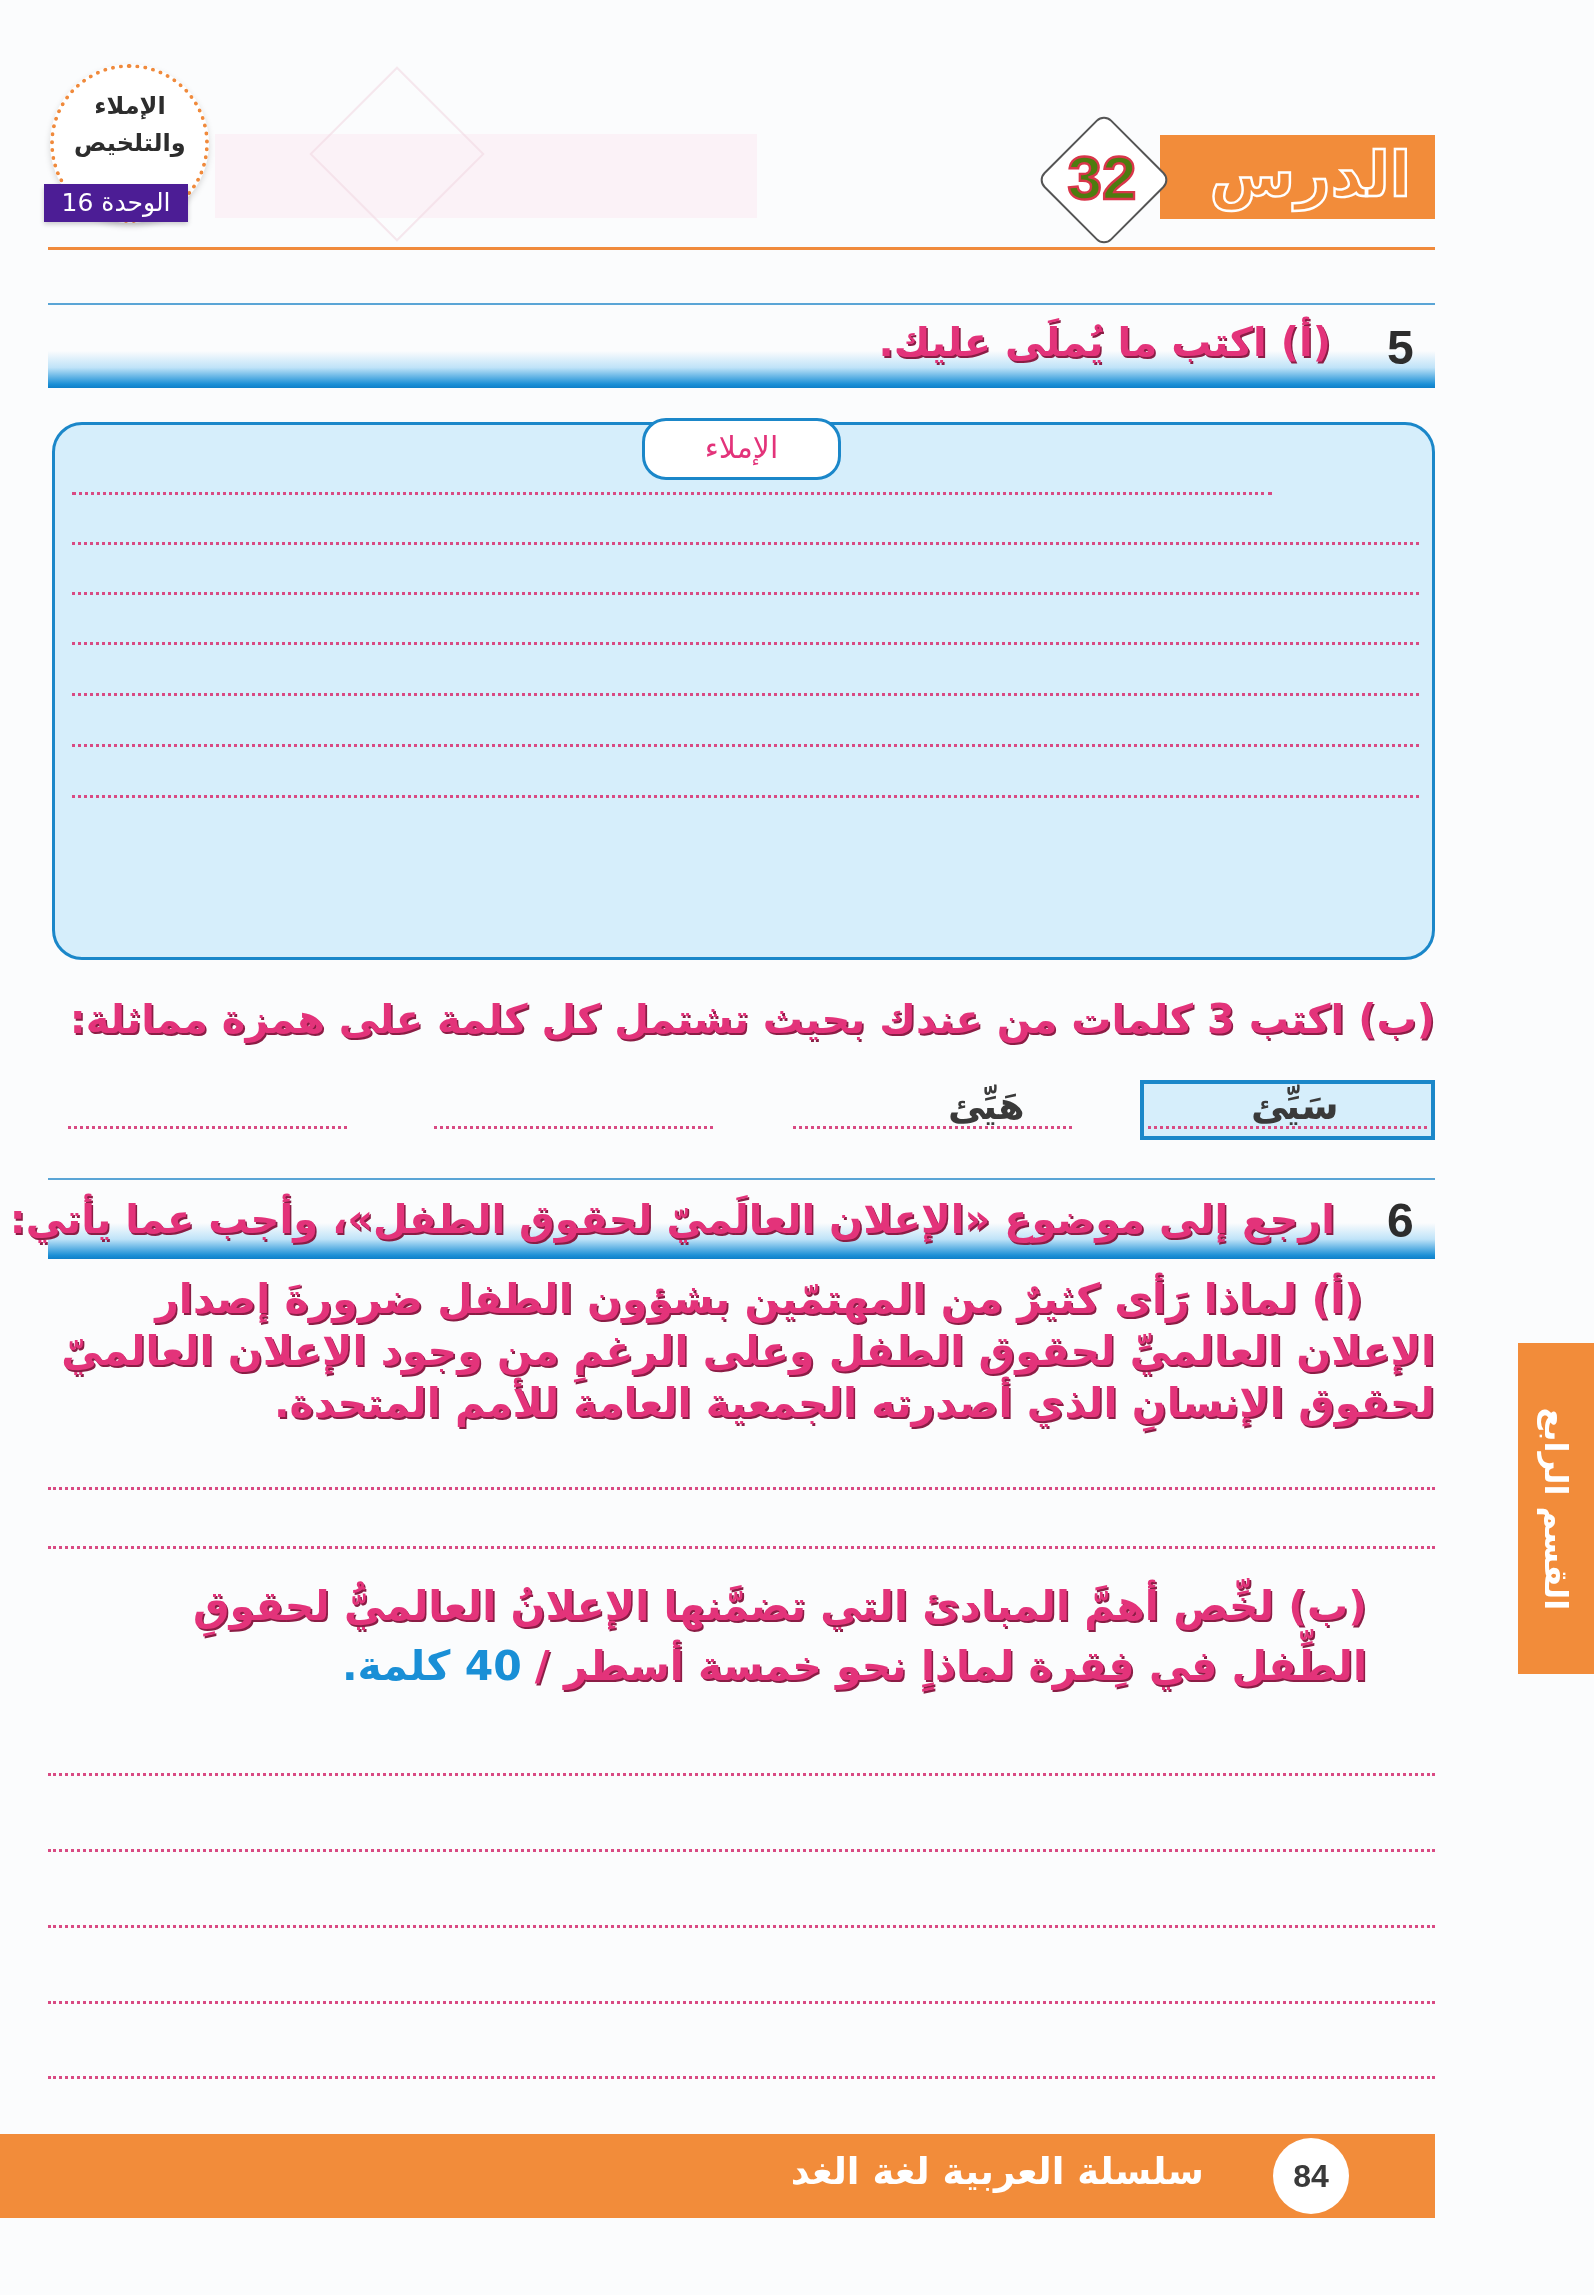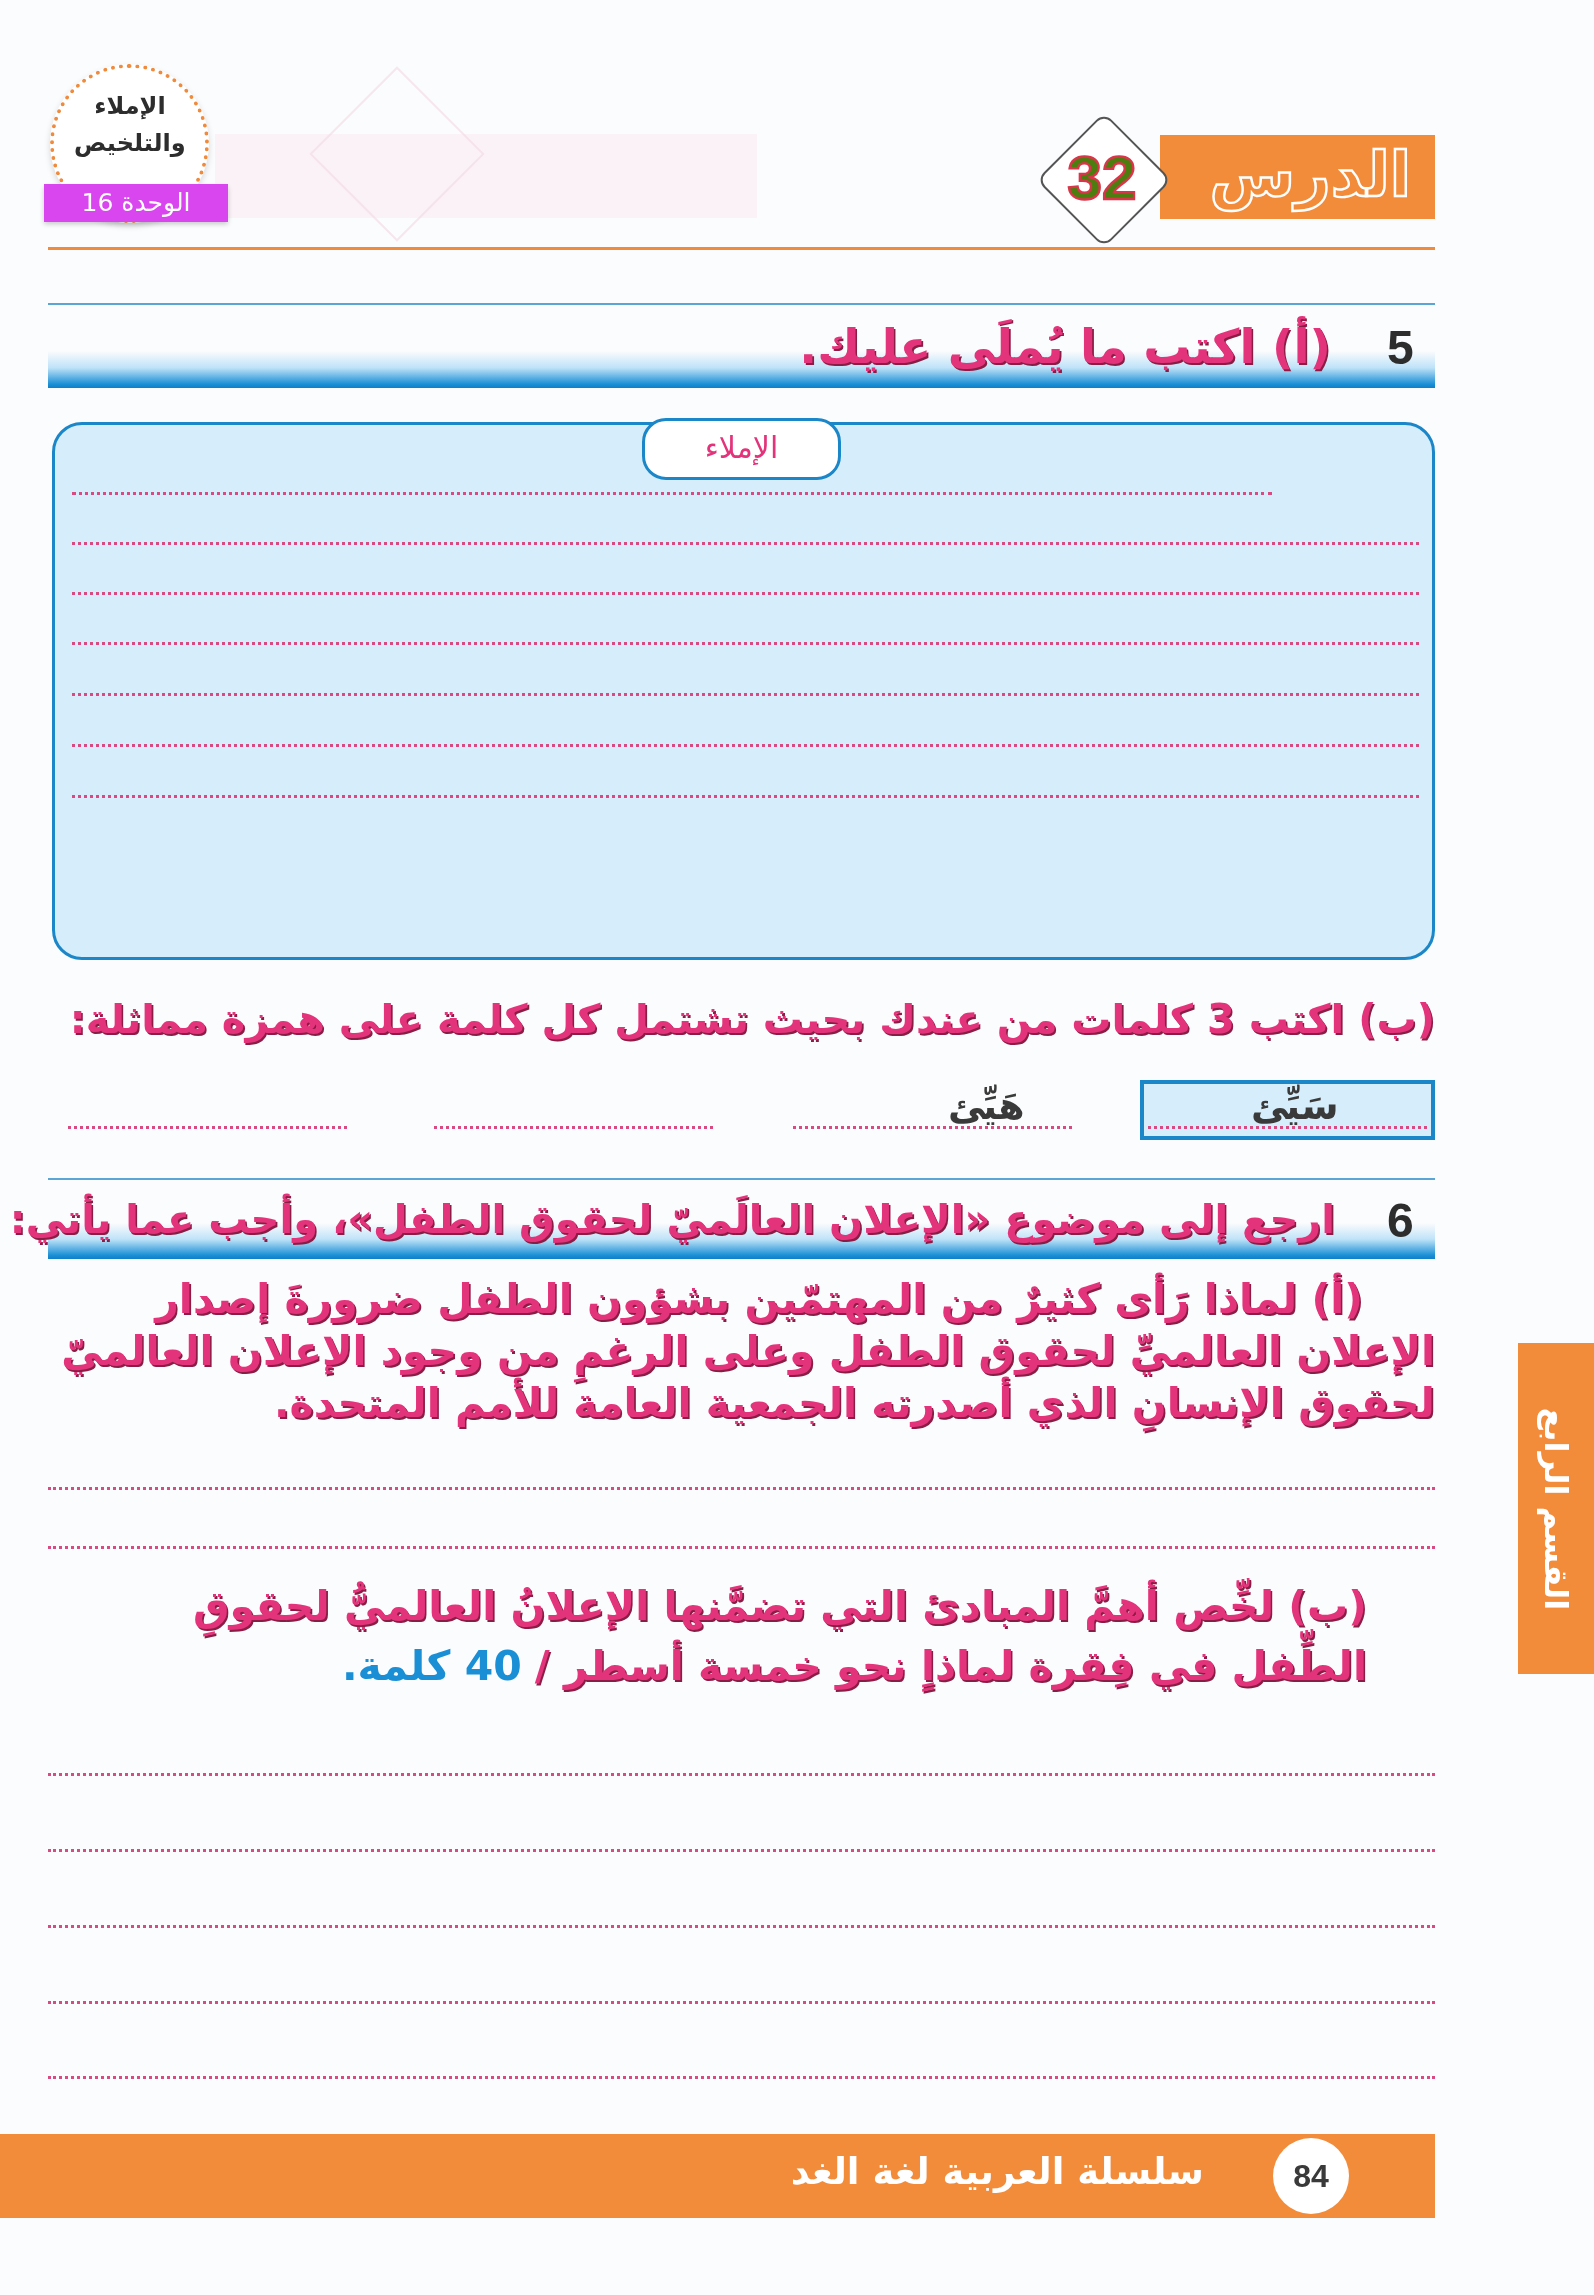--- a/index.html
+++ b/index.html
@@ -22,28 +22,28 @@
   .lesson-diamond-wrap { left:1036px; top:112px; width:132px; height:132px; }
   .lesson-diamond { left:20px; top:20px; width:92px; height:92px; background:#fff;
     border:2.4px solid #555; border-radius:11px; transform:rotate(45deg); }
   .lesson-num { left:0; top:30px; width:132px; text-align:center; font-size:62px; font-weight:bold;
     color:#4d7c0f; -webkit-text-stroke:2.4px #d9364a; font-family:"Liberation Sans", sans-serif; }
 
   .unit-badge { left:44px; top:64px; width:175px; height:159px; }
   .unit-circle { left:6.4px; top:0; width:159px; height:159px; border-radius:50%; background:#fff;
     border:4px dotted #f08a3c; box-sizing:border-box; box-shadow:0 3.2px 6.4px rgba(0,0,0,.15); }
   .unit-topic { left:6.4px; top:24px; width:159px; text-align:center; font-size:24px; font-weight:bold; color:#2d2d2d; line-height:37px; }
-  .unit-label { left:0; top:120px; width:184px; height:38px; background:#d946ef; color:#fff;
+  .unit-label { left:0; top:120px; width:144px; height:38px; background:#4c1d95; color:#fff;
     font-size:25px; text-align:center; line-height:38px; box-shadow:0 3.2px 4.8px rgba(0,0,0,.2); }
 
   
   .q-topline { height:2.4px; background:#5aa5d6; }
   .q-banner-grad { background:linear-gradient(to bottom, rgba(255,255,255,0) 0%, #bfe3f8 45%, #1a8fd6 90%, #0f7fc8 100%); }
   .q-num { font-size:48px; font-weight:bold; color:#2d2d2d; font-family:"Liberation Sans", sans-serif; }
-  .q-text { font-size:47px; font-weight:bold; color:#e3337a; text-shadow:1.6px 1.6px 0 #8a1d45; white-space:nowrap; }
+  .q-text { font-size:40px; font-weight:bold; color:#e3337a; text-shadow:1.6px 1.6px 0 #8a1d45; white-space:nowrap; }
 
   
   .dict-box { left:52px; top:422px; width:1383px; height:538px; background:#d6eefb;
     border:3.2px solid #1b87c9; border-radius:30px; box-sizing:border-box; }
   .dict-pill { left:642px; top:418px; width:199px; height:62px; background:#fff;
     border:3.2px solid #1b87c9; border-radius:24px; box-sizing:border-box; text-align:center;
     font-size:30px; color:#e3337a; line-height:54px; }
   .dots { height:0; border-top:3.2px dotted #d94a83; }
 
   

